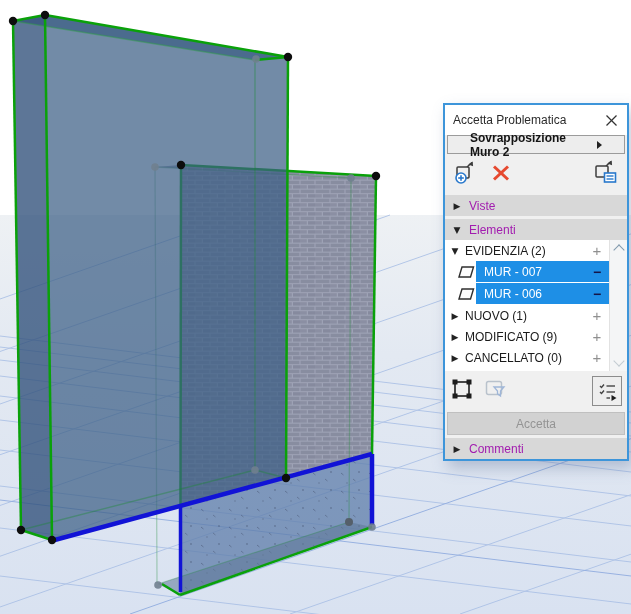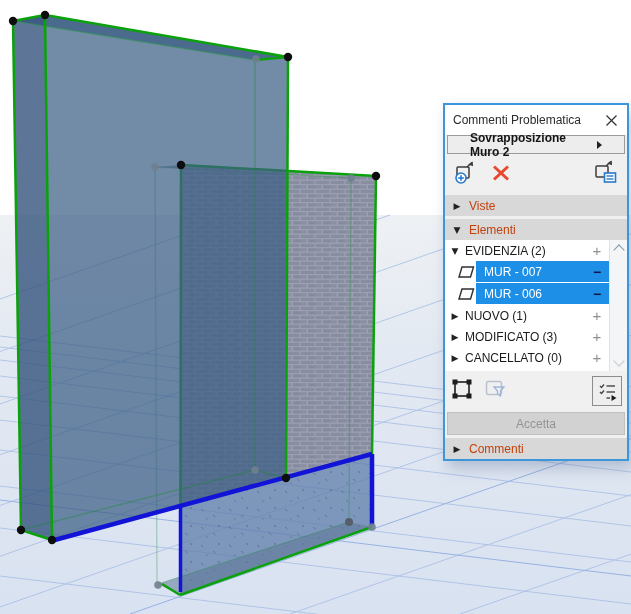--- a/index.html
+++ b/index.html
@@ -14,21 +14,21 @@
   .titlebar{height:30px;background:#fff;display:flex;align-items:center;padding:0 8px;}
   .titlebar .t{flex:1;color:#2b2b2b;}
   .closebtn{width:16px;height:16px;display:flex;align-items:center;justify-content:center;cursor:default;}
   .dropdown{height:17px;margin:0 2px;background:#ededed;border:1px solid #9b9b9b;
             display:flex;align-items:center;padding:0 22px;}
   .dropdown .v{flex:1;font-weight:bold;color:#141414;}
   .tri-right{width:0;height:0;border-left:5px solid #222;border-top:4px solid transparent;border-bottom:4px solid transparent;}
   .iconrow{height:41px;display:flex;align-items:center;padding:0 6px;}
   .iconrow .sp{flex:1;}
   .secbar{height:21px;background:#d8d8d8;display:flex;align-items:center;padding:0 6px;gap:6px;}
-  .secbar .lbl{color:#c2410c;}
+  .secbar .lbl{color:#a21caf;}
   .arr{font-family:"DejaVu Sans",sans-serif;font-size:9px;color:#222;width:12px;display:inline-block;text-align:center;}
   .gap3{height:3px;}
   .tree{height:131px;background:#fff;position:relative;}
   .tree .rows{position:absolute;left:0;right:17px;top:0;bottom:0;}
   .grow{height:21px;display:flex;align-items:center;padding:0 6px 0 4px;gap:4px;}
   .grow .lbl{flex:1;font-weight:normal;color:#1a1a1a;}
   .grow .plus{color:#8f8f8f;font-size:15px;line-height:15px;width:14px;text-align:center;}
   .irow{height:21px;display:flex;align-items:stretch;margin-bottom:1px;margin-left:12px;}
   .irow .icell{width:19px;background:#fff;display:flex;align-items:center;justify-content:center;}
   .irow .sel{flex:1;background:#1e8fe6;color:#fff;display:flex;align-items:center;padding:0 6px 0 8px;}
@@ -173,21 +173,21 @@
         <circle cx="286" cy="478" r="4.2"></circle>
       <circle cx="181" cy="165" r="4.2"></circle>
         <circle cx="376" cy="176" r="4.2"></circle>
     </g>
   </g>
 </svg>
 
 <div class="panel">
 
   <div class="titlebar">
-    <span class="t">Commenti Problematica</span>
+    <span class="t">Accetta Problematica</span>
     <span class="closebtn">
       <svg width="13" height="13" viewBox="0 0 13 13">
         <line x1="1.5" y1="1.5" x2="11.5" y2="11.5" stroke="#333" stroke-width="1.3"></line>
         <line x1="11.5" y1="1.5" x2="1.5" y2="11.5" stroke="#333" stroke-width="1.3"></line>
       </svg>
     </span>
   </div>
 
   <div class="dropdown">
     <span class="v">Sovrapposizione Muro 2</span>
@@ -263,21 +263,21 @@
           <span class="minus">−</span>
         </span>
       </div>
       <div class="grow">
         <span class="arr">▶</span>
         <span class="lbl">NUOVO (1)</span>
         <span class="plus">+</span>
       </div>
       <div class="grow">
         <span class="arr">▶</span>
-        <span class="lbl">MODIFICATO (3)</span>
+        <span class="lbl">MODIFICATO (9)</span>
         <span class="plus">+</span>
       </div>
       <div class="grow">
         <span class="arr">▶</span>
         <span class="lbl">CANCELLATO (0)</span>
         <span class="plus">+</span>
       </div>
     </div>
     <div class="scroll">
       <span class="chev up"></span>

